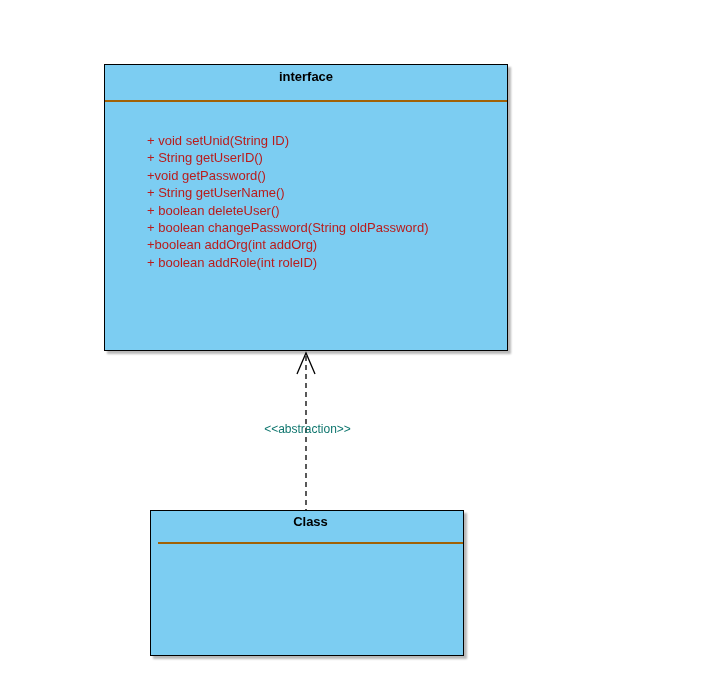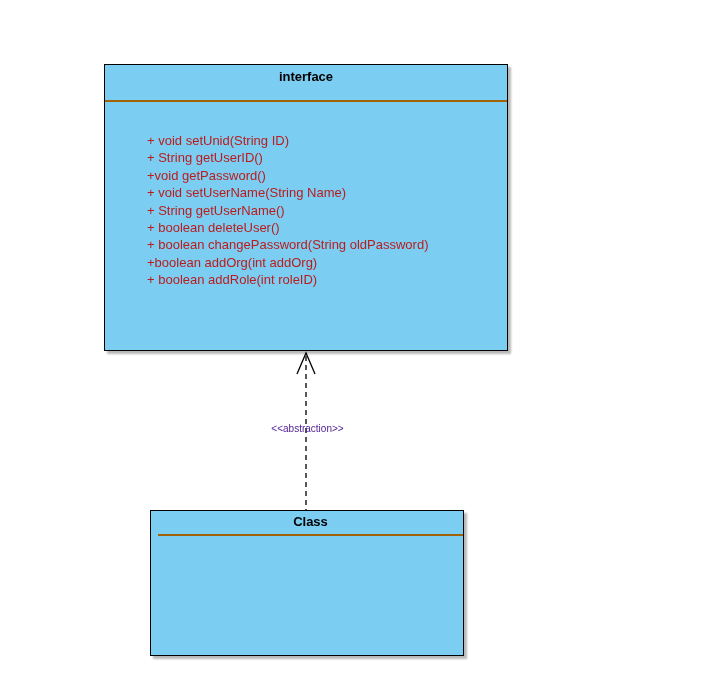--- a/index.html
+++ b/index.html
@@ -41,21 +41,21 @@
     font-weight: bold;
     font-size: 13px;
     color: #000000;
   }
   .interface-node .node-title {
     height: 37px;
     padding-top: 4px;
     line-height: 15px;
   }
   .class-node .node-title {
-    height: 25px;
+    height: 33px;
     line-height: 21px;
     margin-left: 7px;
   }
   .node-body {
     box-sizing: border-box;
   }
   .methods-compartment {
     padding: 30px 6px 0 42px;
   }
   .method-line {
@@ -80,39 +80,38 @@
     stroke: currentColor;
     stroke-width: 1.3;
     fill: none;
   }
   .edge-label {
     position: absolute;
     left: 250px;
     top: 421px;
     width: 115px;
     text-align: center;
-    font-size: 10px;
+    font-size: 12px;
     line-height: 16px;
-    color: #4c1d95;
+    color: #0f766e;
   }
 </style>
 </head>
 <body>
 
 <div class="canvas">
 
   <div class="uml-node interface-node" style="background-color: rgb(124, 205, 242); border-color: rgb(0, 0, 0);">
     <div class="node-title">
       <div>interface</div>
     </div>
     <div class="node-body methods-compartment">
         <div class="method-line">+ void setUnid(String ID)</div>
         <div class="method-line">+ String getUserID()</div>
         <div class="method-line">+void getPassword()</div>
-        <div class="method-line">+ void setUserName(String Name)</div>
         <div class="method-line">+ String getUserName()</div>
         <div class="method-line">+ boolean deleteUser()</div>
         <div class="method-line">+ boolean changePassword(String oldPassword)</div>
         <div class="method-line">+boolean addOrg(int addOrg)</div>
         <div class="method-line">+ boolean addRole(int roleID)</div>
       </div>
   </div>
 
   <svg class="edge-svg" viewBox="0 0 724 700" xmlns="http://www.w3.org/2000/svg" style="color: rgb(0, 0, 0);">
     <g>

